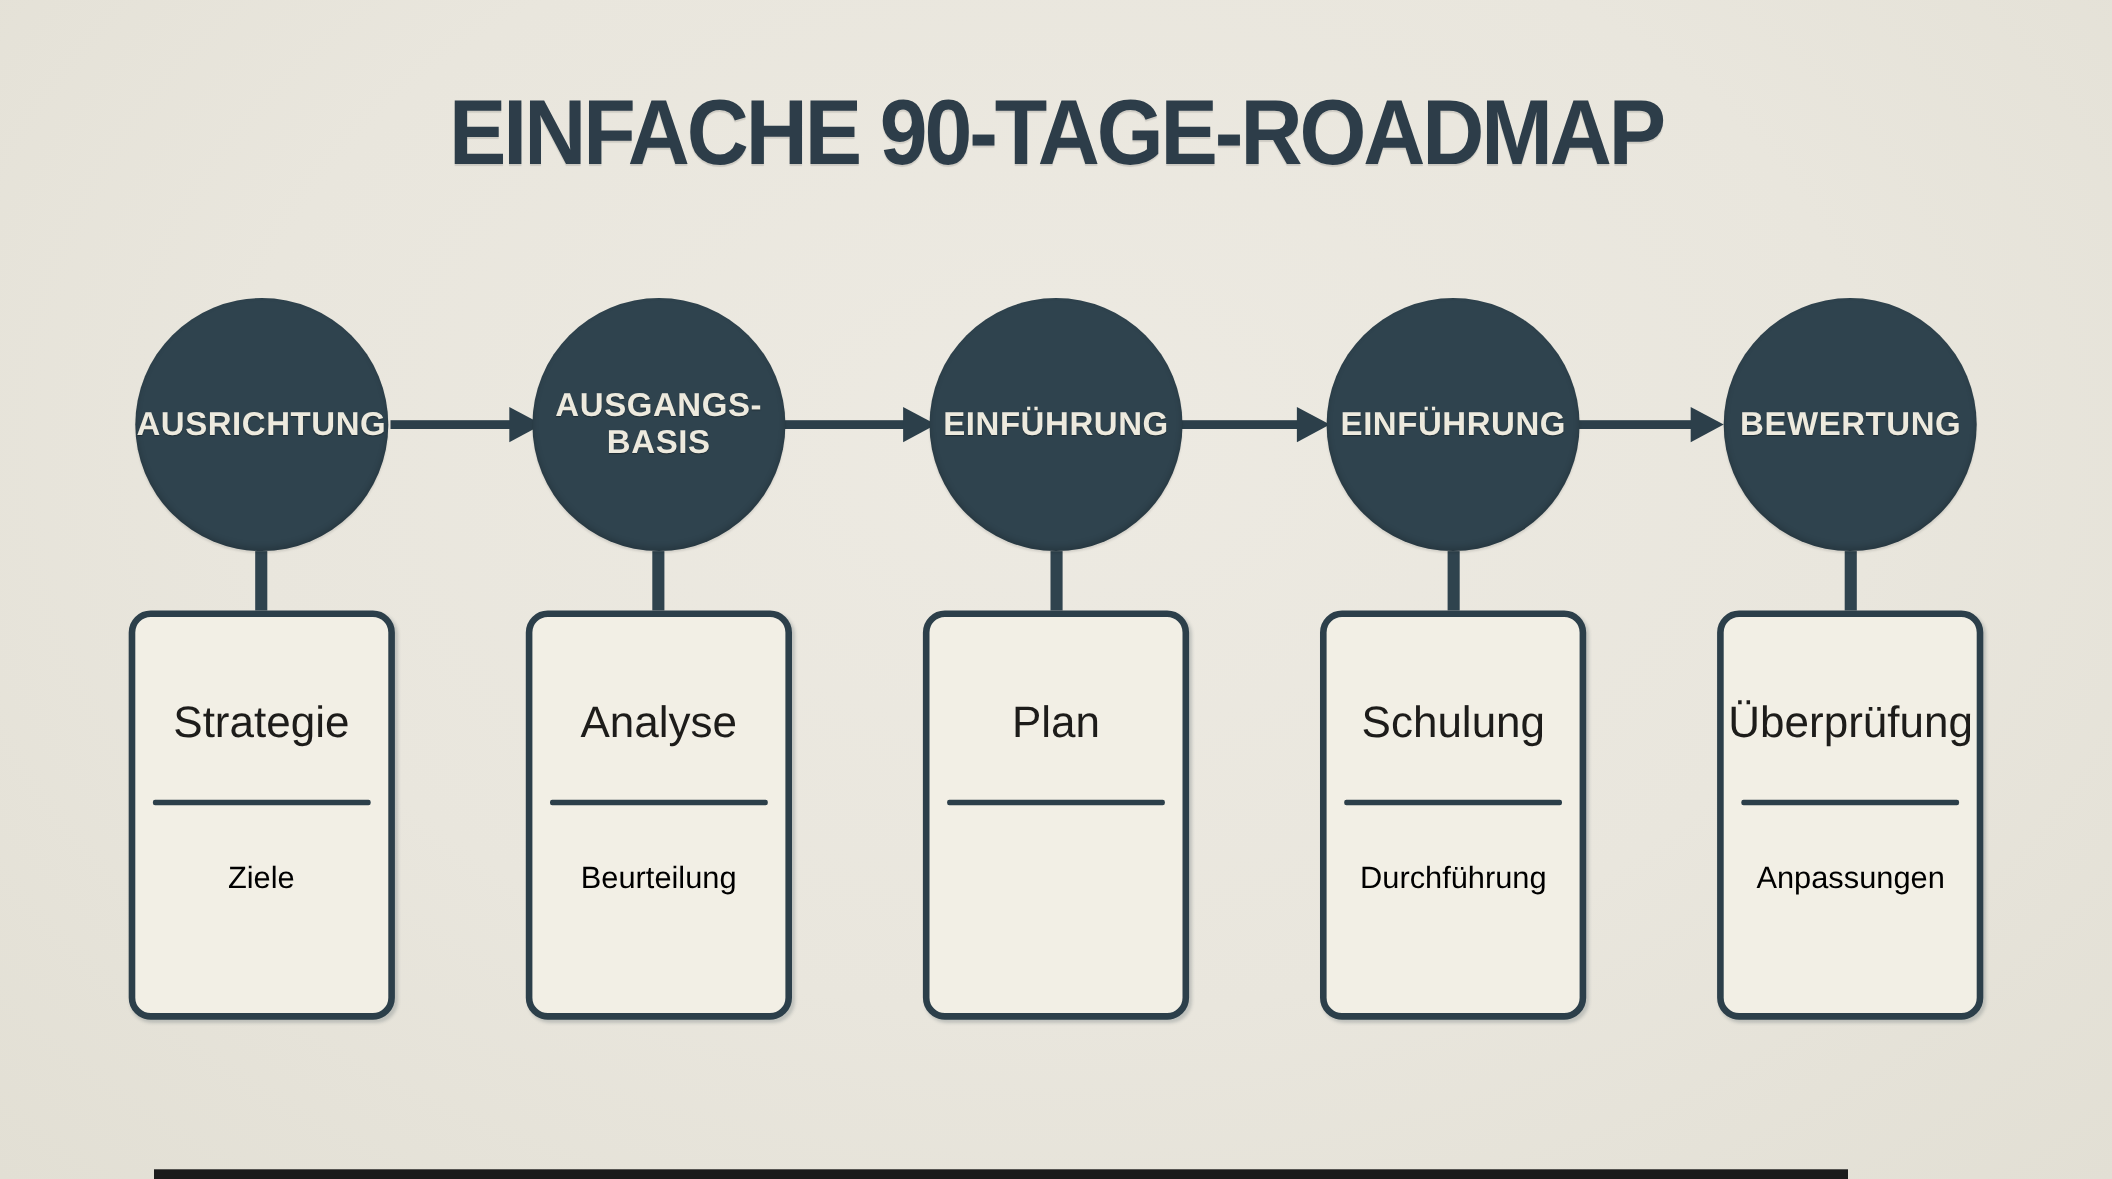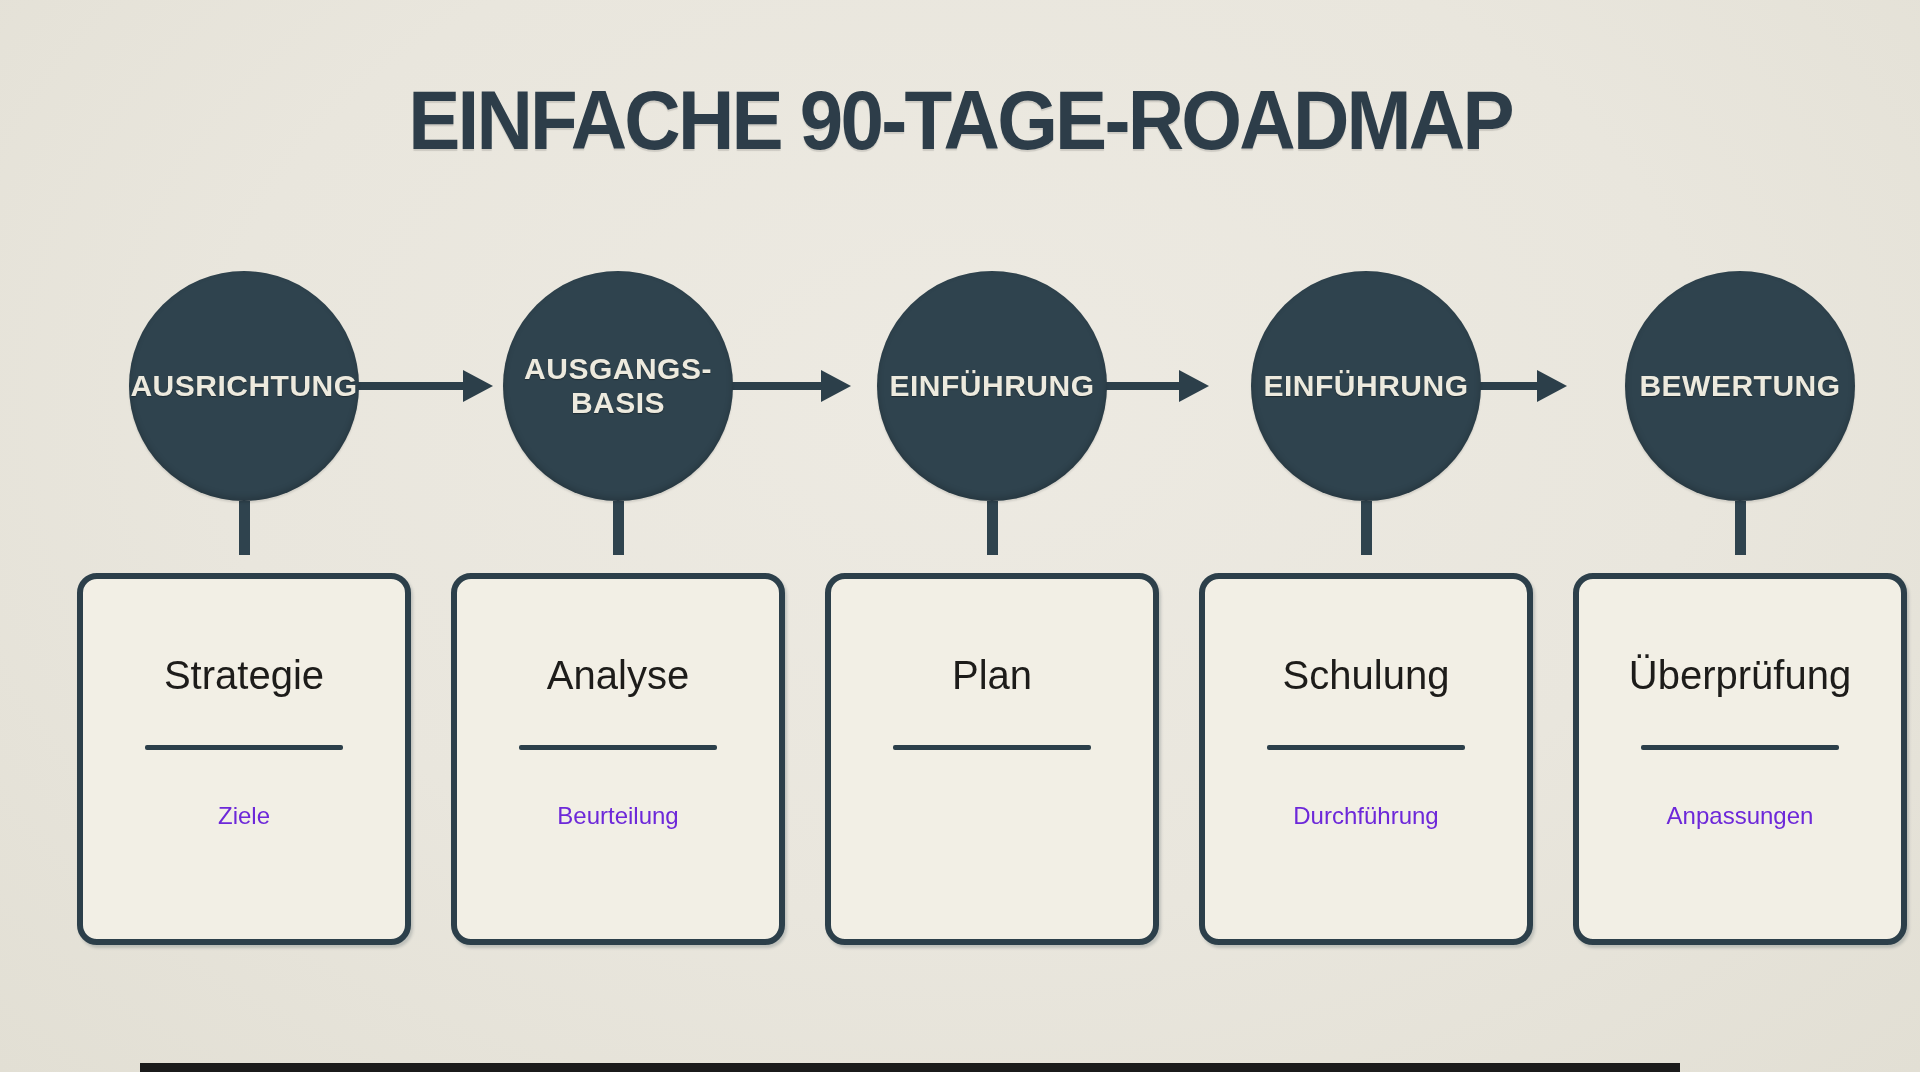--- a/index.html
+++ b/index.html
@@ -63,51 +63,50 @@
     text-shadow: 0 1px 1px rgba(0,0,0,0.35);
   }
   .connector {
     width: 11px;
     height: 54px;
     background: #2f434e;
     flex: none;
   }
   .card {
     box-sizing: border-box;
-    width: 334px;
+    width: 242px;
     height: 372px;
     background: #f2efe5;
     border: 6px solid #2c3f4a;
     border-radius: 20px;
     box-shadow: 2px 3px 3px rgba(45,62,73,0.22);
     display: flex;
     flex-direction: column;
     align-items: center;
     flex: none;
-    margin-top: 18px;
   }
   .card-top {
     margin-top: 72px;
     font-size: 40px;
     line-height: 48px;
     color: #1d1c1a;
     white-space: nowrap;
   }
   .divider {
     margin-top: 46px;
     width: 198px;
     height: 5px;
     border-radius: 2px;
     background: #2c3f4a;
   }
   .card-bottom {
     margin-top: 42px;
-    font-size: 24px;
+    font-size: 28px;
     line-height: 48px;
-    color: #6d28d9;
+    color: #000000;
     white-space: nowrap;
   }
   .arrow {
     position: absolute;
     top: 99px;
     width: 138px;
     height: 32px;
     z-index: 1;
   }
   .arrow .shaft {

